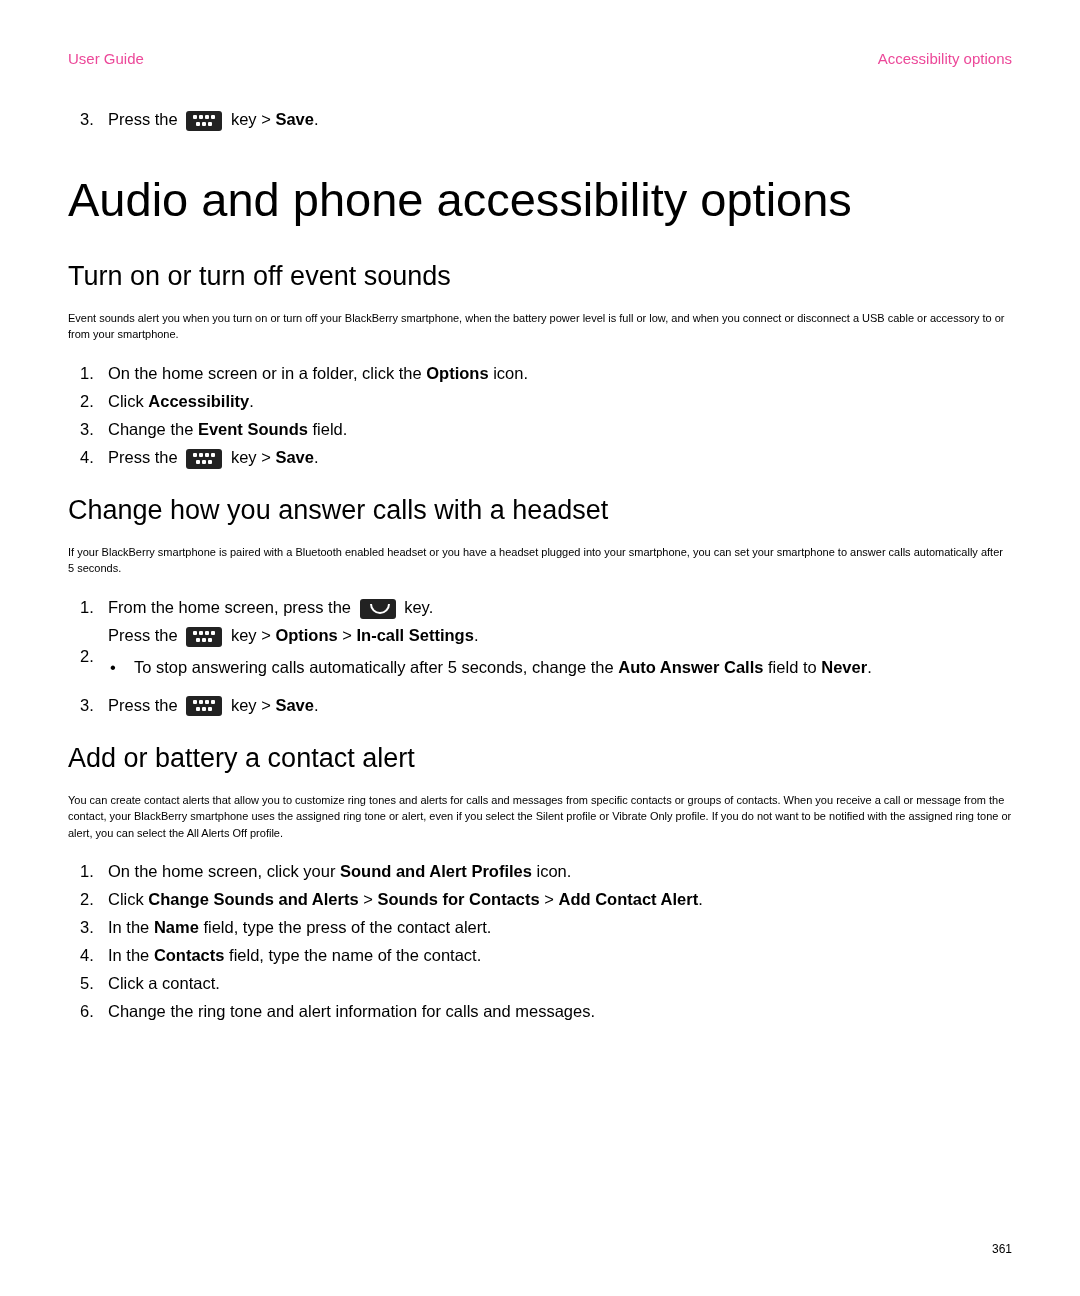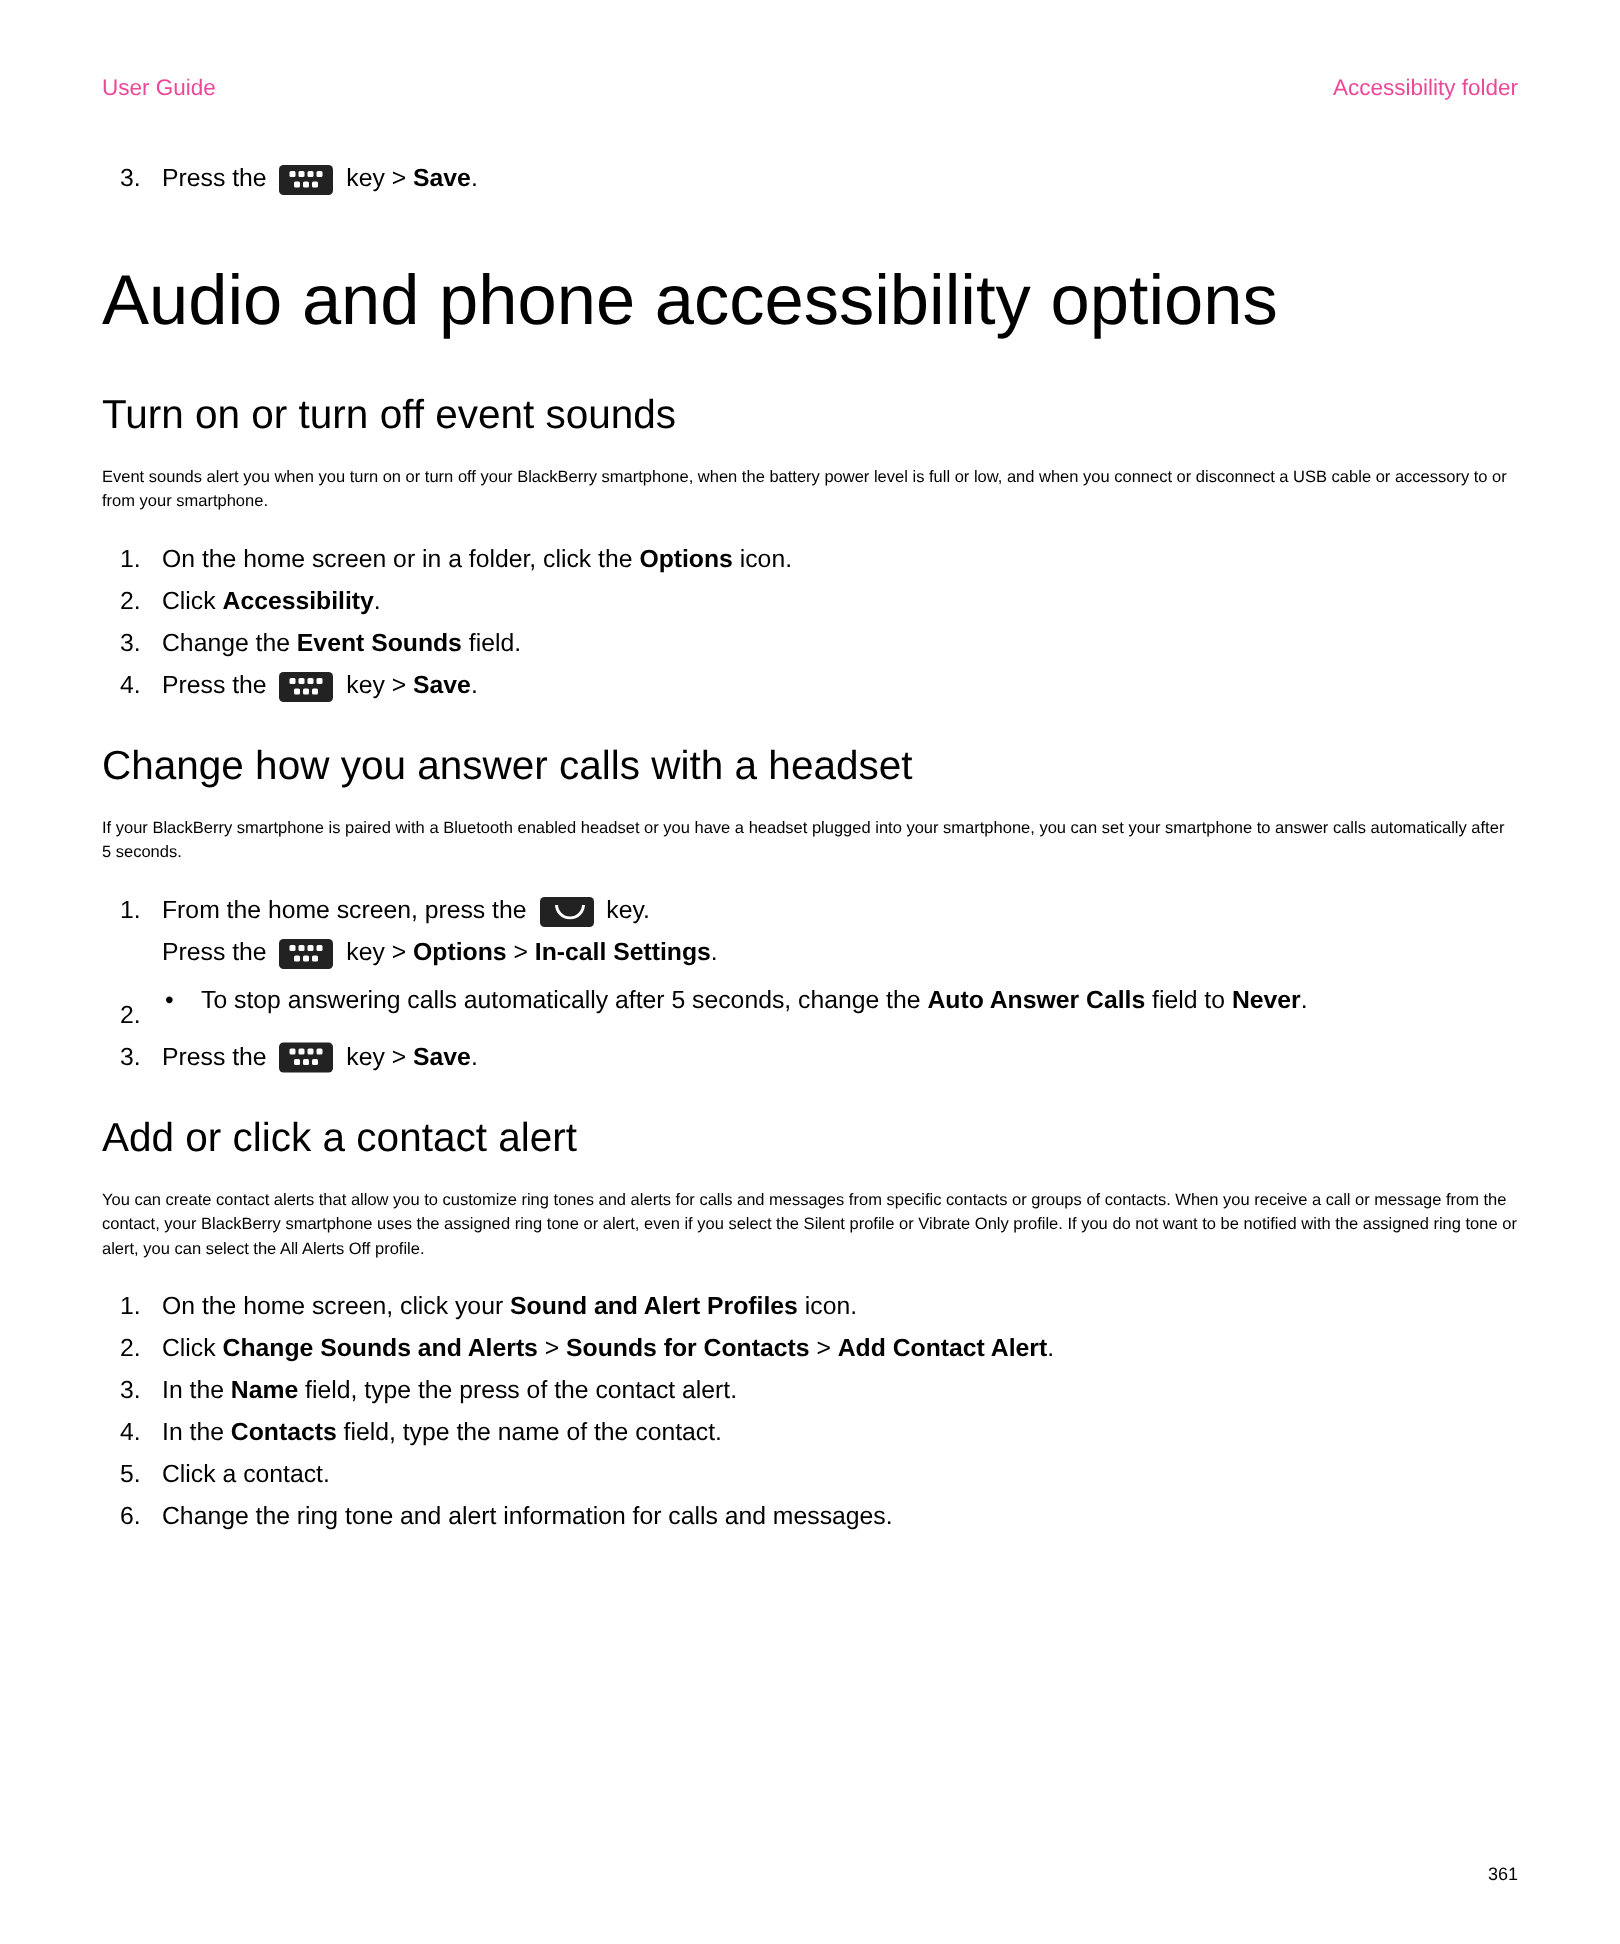--- a/index.html
+++ b/index.html
@@ -47,21 +47,21 @@
   ol {
     list-style: none;
     counter-reset: step;
     margin-left: 12px;
     margin-bottom: 22px;
   }
   ol > li {
     font-size: 16.5px;
     line-height: 1.7;
     display: flex;
-    align-items: flex-end;
+    align-items: center;
   }
   ol > li::before {
     counter-increment: step;
     content: counter(step) ".";
     width: 28px;
     flex-shrink: 0;
   }
   ol > li .body { flex: 1; }
   ul {
     list-style: none;
@@ -118,21 +118,21 @@
     bottom: 40px;
     right: 68px;
     font-size: 12px;
   }
 </style>
 </head>
 <body>
 
 <div class="header-row">
   <span>User Guide</span>
-  <span>Accessibility folder</span>
+  <span>Accessibility options</span>
 </div>
 
 <div class="orphan-step">
   <span class="num">3.</span>
   <span class="body">
     <span>Press the </span><span class="icon-key icon-bb"></span><span> key &gt; </span><strong>Save</strong><span>.</span>
   </span>
 </div>
 
 <h1>Audio and phone accessibility options</h1>
@@ -168,21 +168,21 @@
             <span class="body"><span>To stop answering calls automatically after 5 seconds, change the </span><strong>Auto Answer Calls</strong><span> field to </span><strong>Never</strong><span>.</span></span>
           </li>
     </ul>
   </span>
     </li>
   <li>
       <span class="body"><span>Press the </span><span class="icon-key icon-bb"></span><span> key &gt; </span><strong>Save</strong><span>.</span></span>
     </li>
 </ol>
 
-<h2>Add or click a contact alert</h2>
+<h2>Add or battery a contact alert</h2>
 <p>You can create contact alerts that allow you to customize ring tones and alerts for calls and messages from specific contacts or groups of contacts. When you receive a call or message from the contact, your BlackBerry smartphone uses the assigned ring tone or alert, even if you select the Silent profile or Vibrate Only profile. If you do not want to be notified with the assigned ring tone or alert, you can select the All Alerts Off profile.</p>
 <ol>
   <li>
       <span class="body"><span>On the home screen, click your </span><strong>Sound and Alert Profiles</strong><span> icon.</span></span>
     </li>
   <li>
       <span class="body"><span>Click </span><strong>Change Sounds and Alerts</strong><span> &gt; </span><strong>Sounds for Contacts</strong><span> &gt; </span><strong>Add Contact Alert</strong><span>.</span></span>
     </li>
   <li>
       <span class="body"><span>In the </span><strong>Name</strong><span> field, type the press of the contact alert.</span></span>

